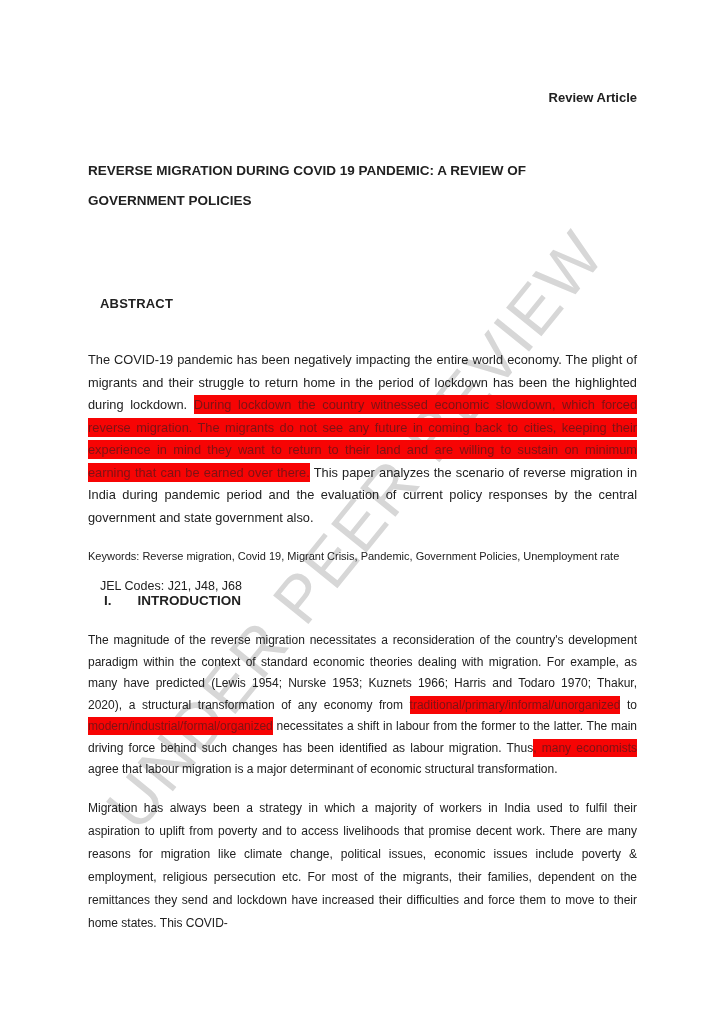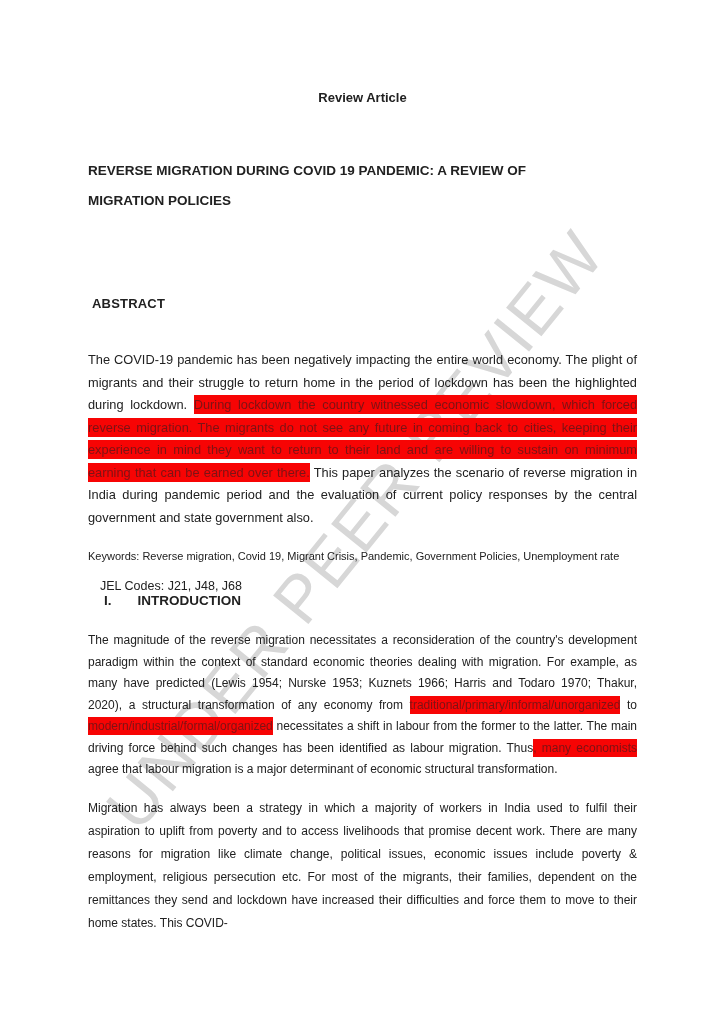--- a/index.html
+++ b/index.html
@@ -37,33 +37,33 @@
     pointer-events: none;
     z-index: 0;
   }
   .content {
     position: relative;
     z-index: 1;
     padding: 0 87px 0 88px;
   }
   .article-type {
     margin: 90px 0 0;
-    text-align: center;
+    text-align: right;
     font-weight: 700;
     font-size: 13px;
   }
   .doc-title {
     margin: 51px 0 0;
     text-align: left;
     font-weight: 700;
     font-size: 13.5px;
     line-height: 30px;
   }
   .abstract-heading {
-    margin: 80px 4px 0;
+    margin: 80px 12px 0;
     font-weight: 700;
     font-size: 13px;
     letter-spacing: 0.2px;
   }
   .abstract-body {
     margin: 38px 0 0;
     font-size: 12.8px;
     line-height: 22.5px;
     text-align: justify;
   }
@@ -100,21 +100,21 @@
 <body>
 
 <div class="page">
 
   <div class="watermark">UNDER PEER REVIEW</div>
 
   <div class="content">
 
     <p class="article-type">Review Article</p>
 
-    <h1 class="doc-title"><span>REVERSE MIGRATION DURING COVID 19 PANDEMIC: A REVIEW OF</span><br><span>MIGRATION POLICIES</span></h1>
+    <h1 class="doc-title"><span>REVERSE MIGRATION DURING COVID 19 PANDEMIC: A REVIEW OF</span><br><span>GOVERNMENT POLICIES</span></h1>
 
     <h2 class="abstract-heading">ABSTRACT</h2>
 
     <p class="abstract-body"><span>The COVID-19 pandemic has been negatively impacting the entire world economy. The plight of migrants and their struggle to return home in the period of lockdown has been the highlighted during lockdown. </span><span class="hl">During lockdown the country witnessed economic slowdown, which forced reverse migration. The migrants do not see any future in coming back to cities, keeping their experience in mind they want to return to their land and are willing to sustain on minimum earning that can be earned over there.</span><span> This paper analyzes the scenario of reverse migration in India during pandemic period and the evaluation of current policy responses by the central government and state government also.</span></p>
 
     <p class="keywords">Keywords: Reverse migration, Covid 19, Migrant Crisis, Pandemic, Government Policies, Unemployment rate</p>
 
     <p class="jel">JEL Codes: J21, J48, J68</p>
 
     <h2 class="intro-heading"><span class="intro-number">I.</span><span class="intro-label">INTRODUCTION</span></h2>

